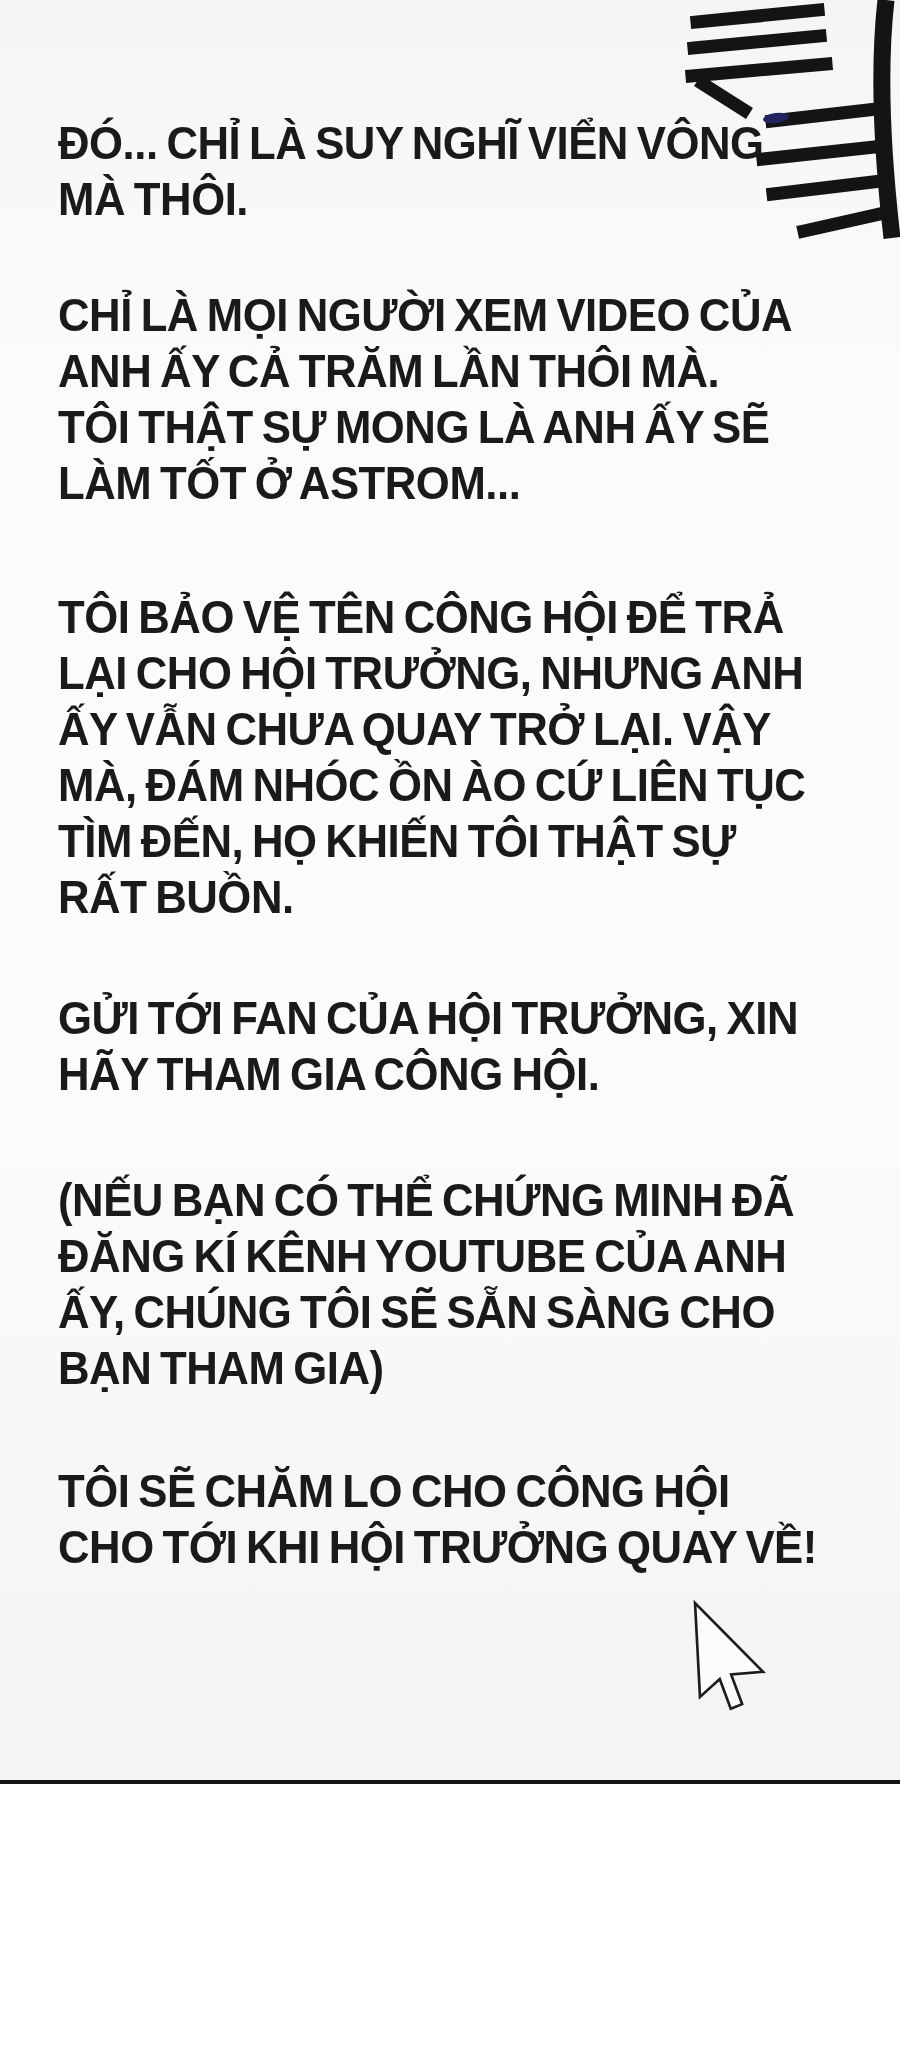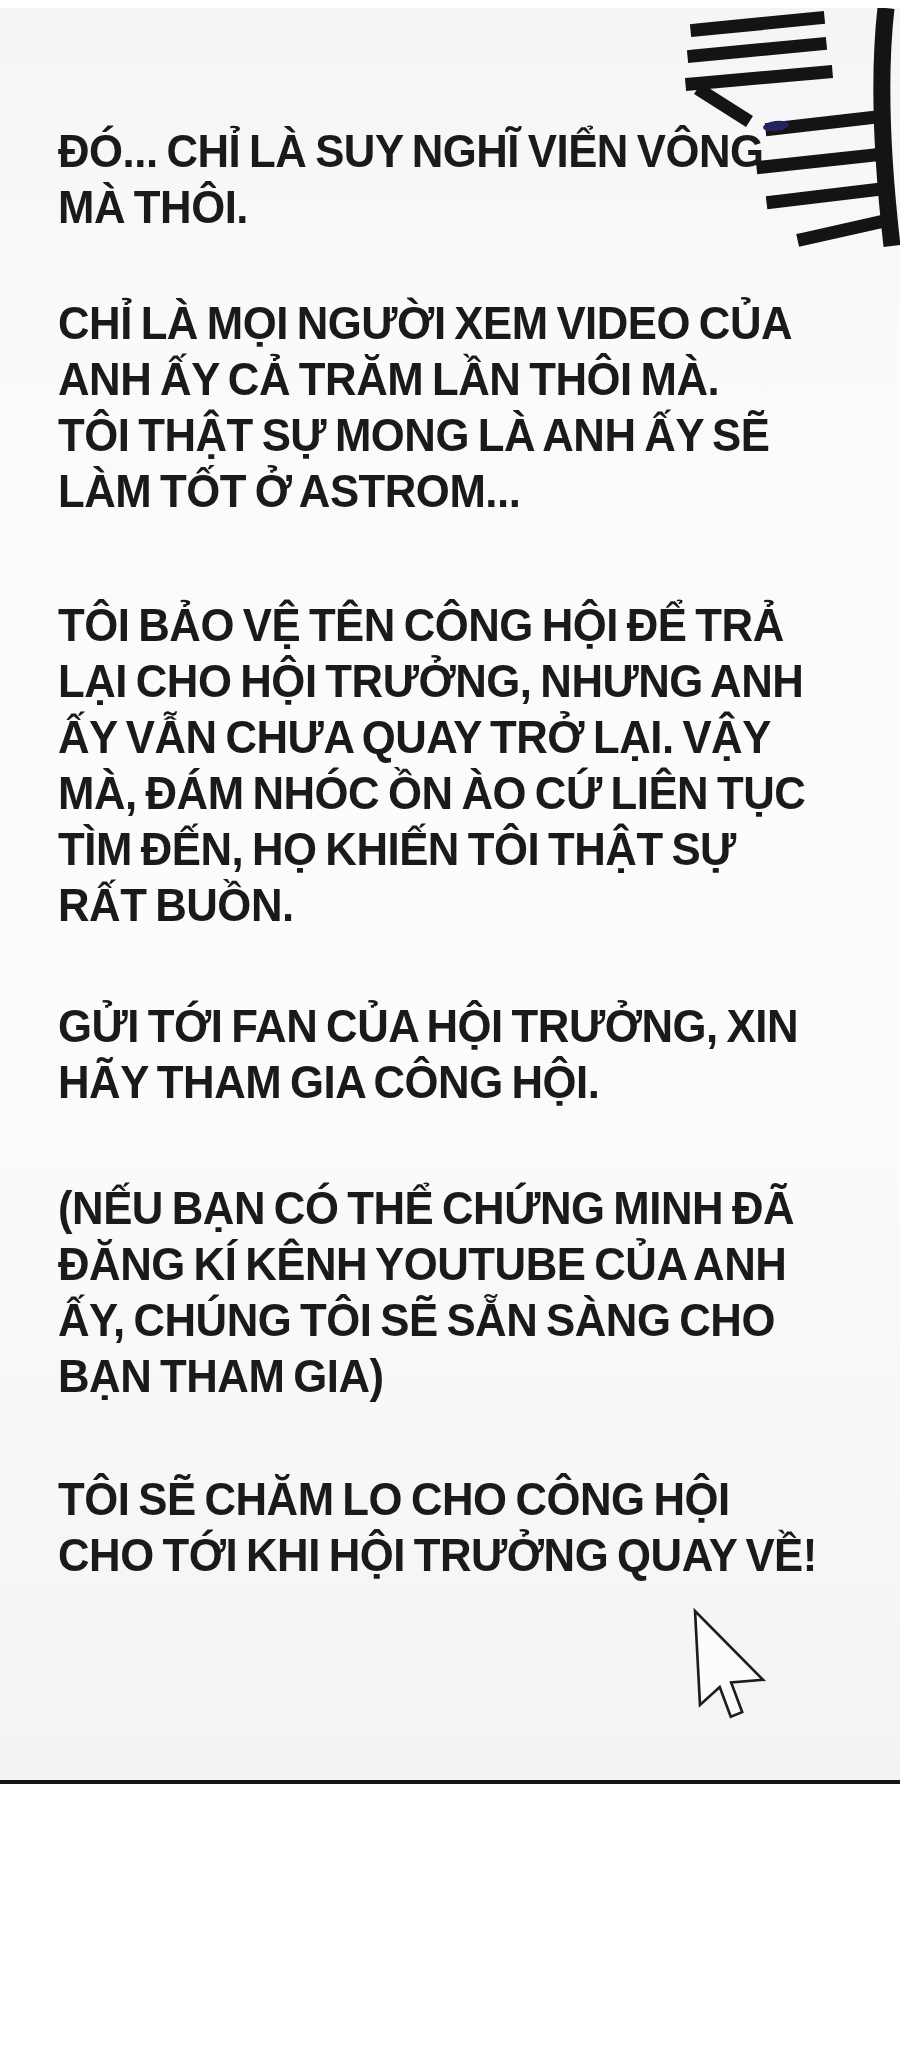--- a/index.html
+++ b/index.html
@@ -5,21 +5,21 @@
   html,body{margin:0;padding:0;background:#e9e9ec;}
   #panel{
     position:relative;
     width:900px;height:2063px;
     margin:0 auto;
     overflow:hidden;
     background:#ffffff;
     font-family:"Liberation Sans","DejaVu Sans",sans-serif;
   }
   .content{
-    position:absolute;left:0;top:8px;width:900px;height:1780px;
+    position:absolute;left:0;top:0;width:900px;height:1780px;
     background:linear-gradient(180deg,#f5f4f6 0%,#fafafb 18%,#fcfcfd 55%,#f6f6f8 88%,#f3f3f5 100%);
   }
   .footer{
     position:absolute;left:0;top:1784px;width:900px;height:279px;
     background:#ffffff;
   }
   .divider{
     position:absolute;left:0;top:1780px;width:900px;height:4px;
     background:#151515;
   }

